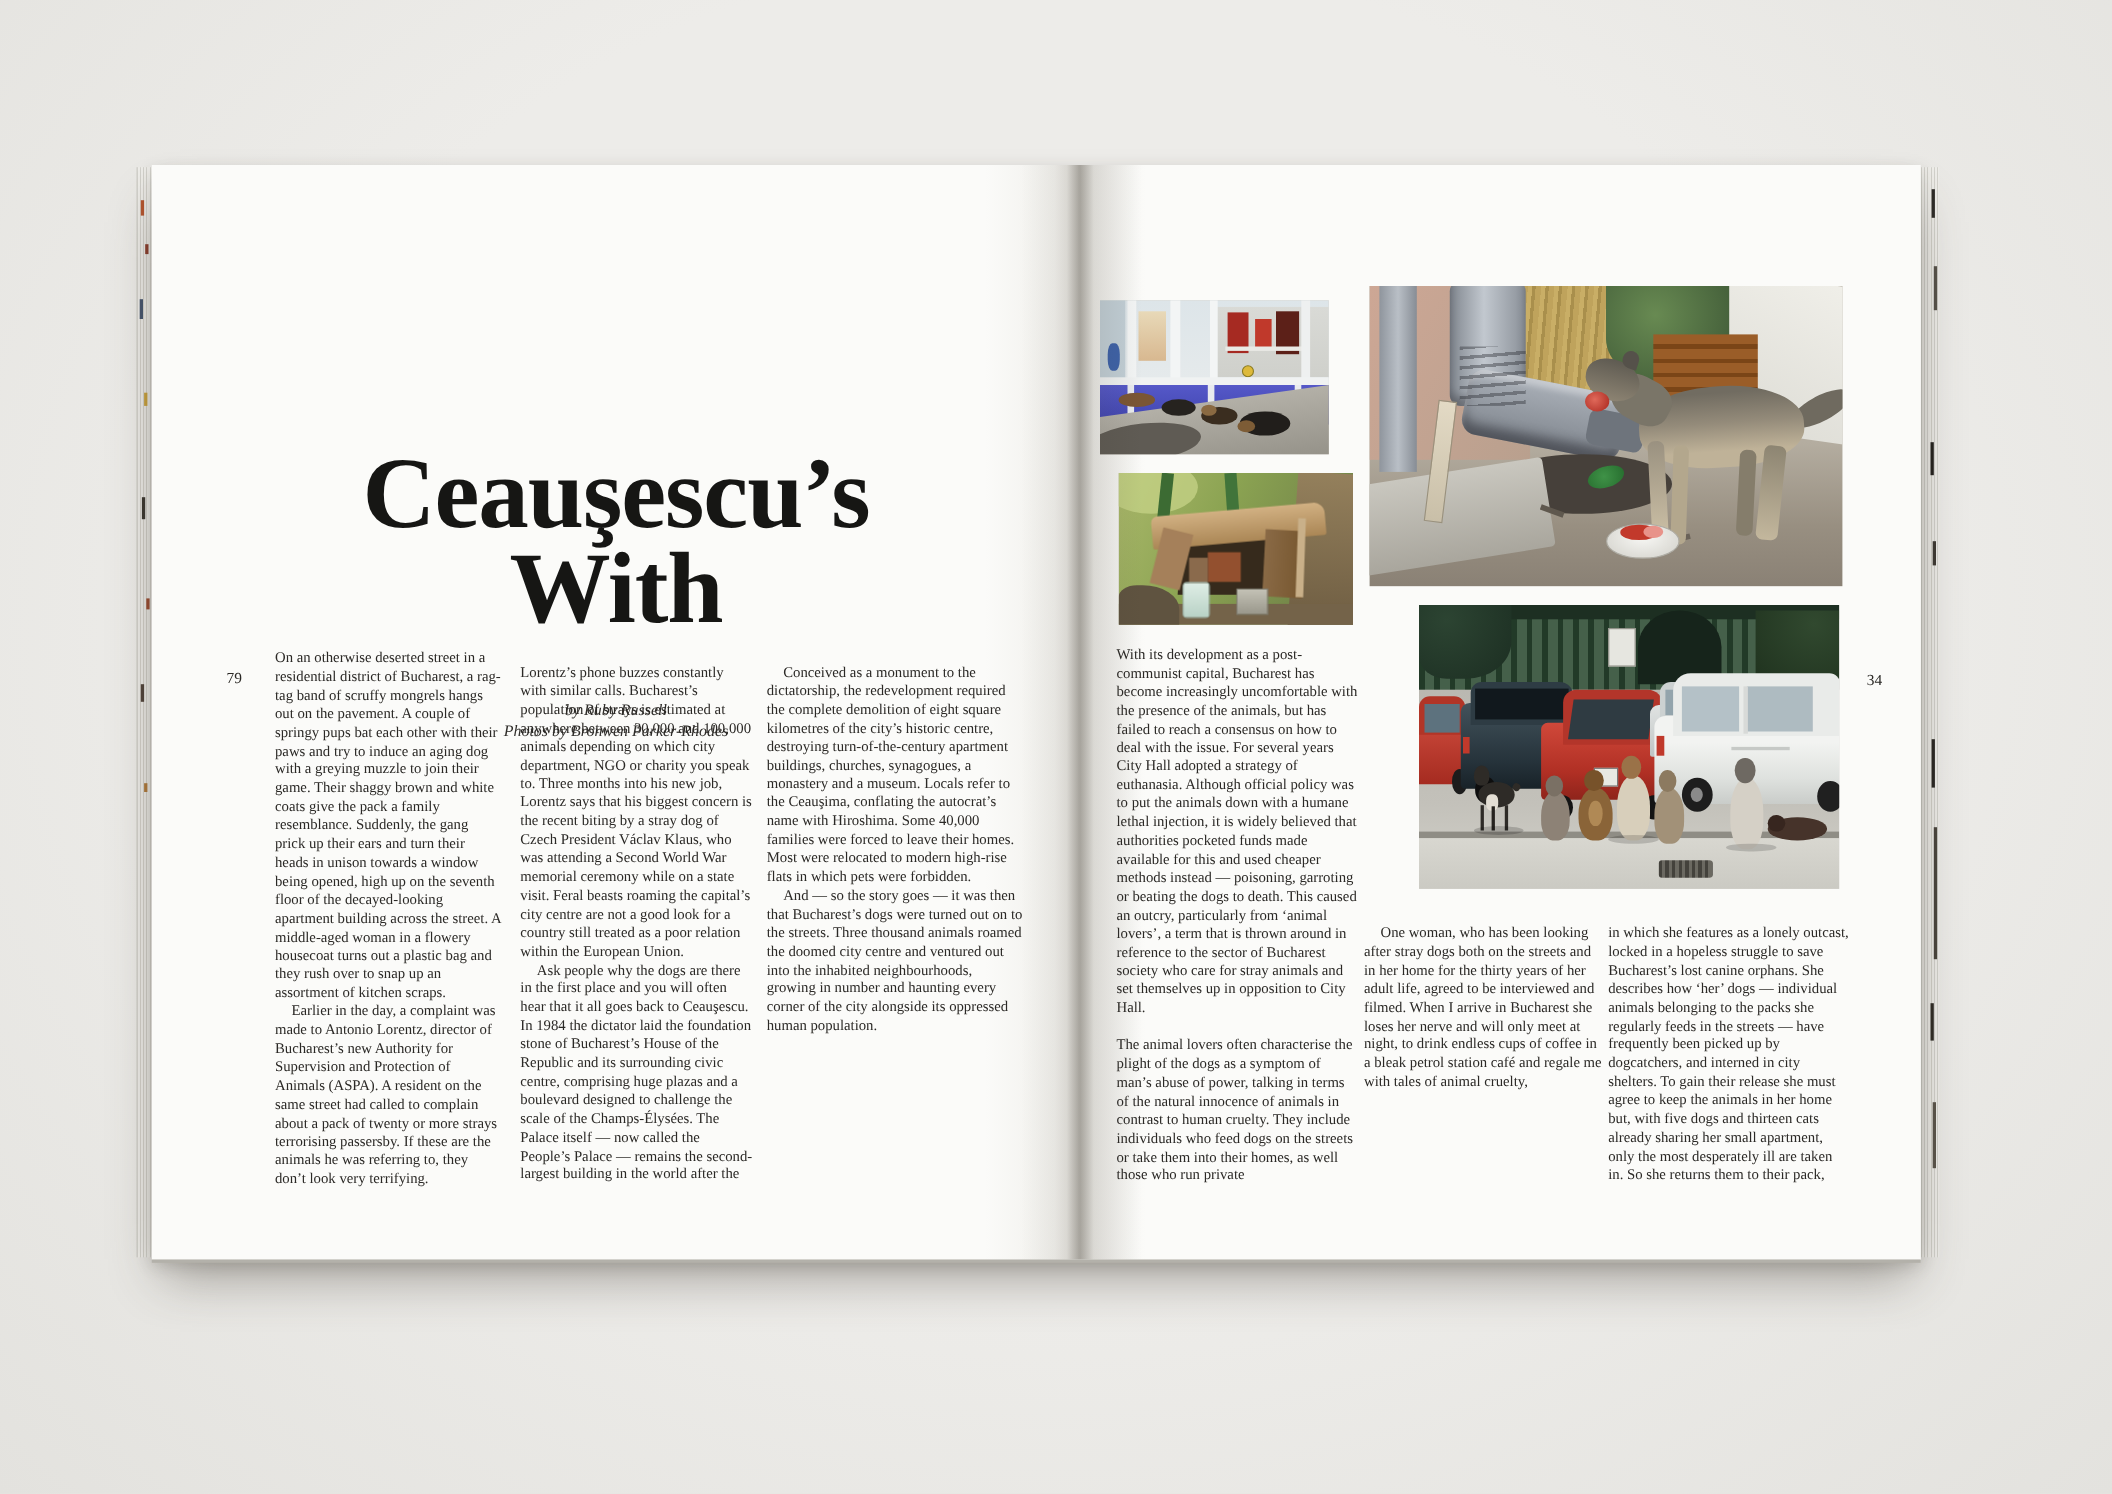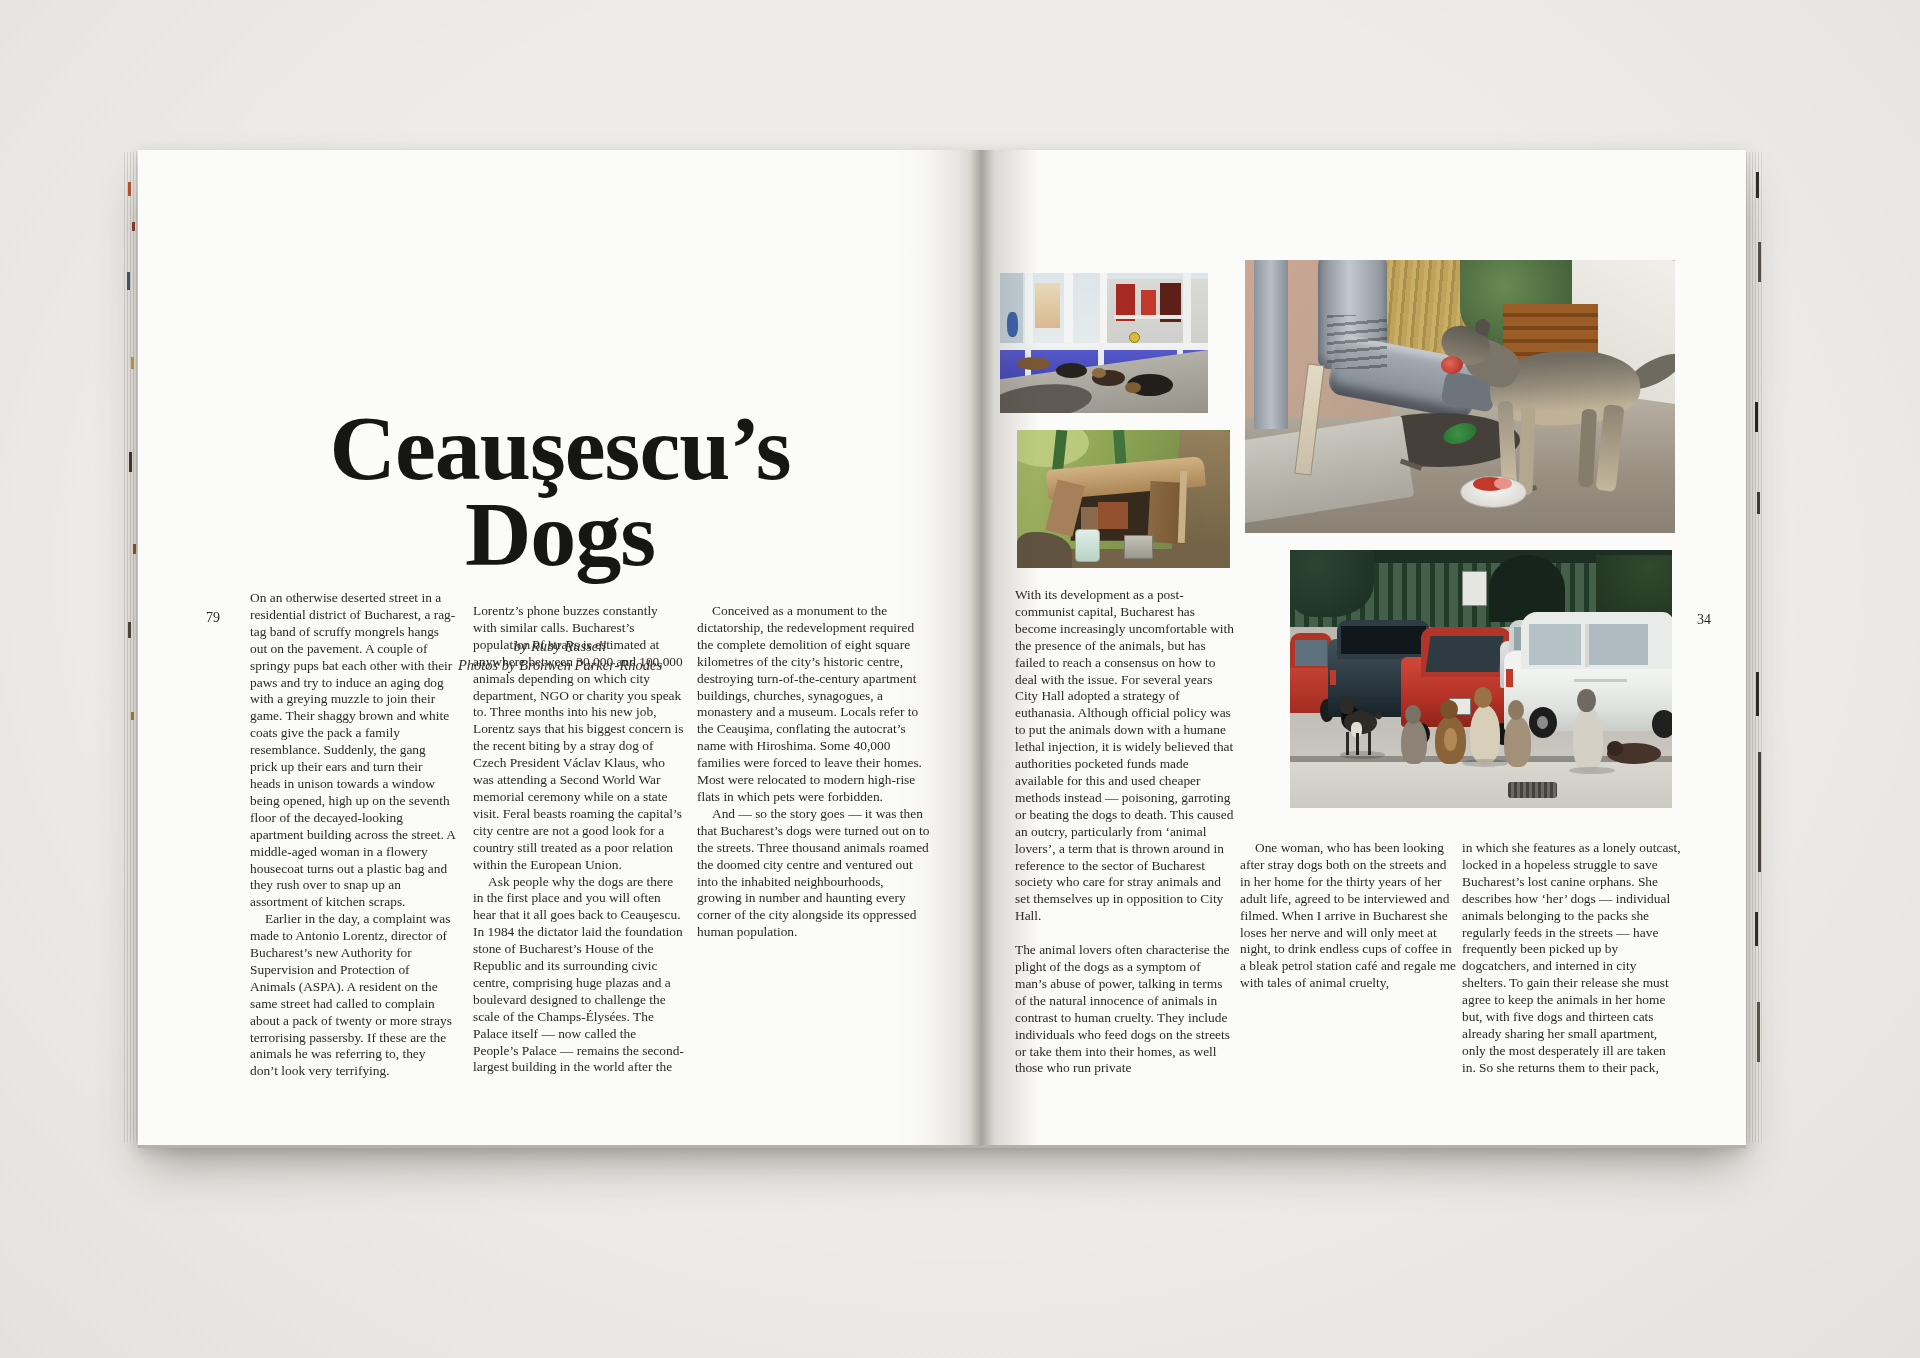--- a/index.html
+++ b/index.html
@@ -60,21 +60,21 @@
     <i class="fleck abs" style="left:9px;top:760px;height:34px;background:#2e2b26;"></i>
     <i class="fleck abs" style="left:11px;top:850px;height:60px;background:#5b554b;"></i>
   </div>
 
   <div id="spread">
     <div class="page" id="page-left"></div>
     <div class="page" id="page-right"></div>
 
     <div class="title" style="left:72px;">
       <div>Ceauşescu’s</div>
-      <div>Dogs</div>
+      <div>With</div>
     </div>
     <div class="byline" style="left:72px;">
       <div>by Ruby Russell</div>
       <div>Photos by Bronwen Parker-Rhodes</div>
     </div>
     <div class="pagenum" style="left:68px;top:460px;">79</div>
 
     <div class="col" style="left:112px;top:440px;width:206px;">
         <p class="para">On an otherwise deserted street in a residential district of Bucharest, a rag-tag band of scruffy mongrels hangs out on the pavement. A couple of springy pups bat each other with their paws and try to induce an aging dog with a greying muzzle to join their game. Their shaggy brown and white coats give the pack a family resemblance. Suddenly, the gang prick up their ears and turn their heads in unison towards a window being opened, high up on the seventh floor of the decayed-looking apartment building across the street. A middle-aged woman in a flowery housecoat turns out a plastic bag and they rush over to snap up an assortment of kitchen scraps.</p>
         <p class="para indent">Earlier in the day, a complaint was made to Antonio Lorentz, director of Bucharest’s new Authority for Supervision and Protection of Animals (ASPA). A resident on the same street had called to complain about a pack of twenty or more strays terrorising passersby. If these are the animals he was referring to, they don’t look very terrifying.</p>

